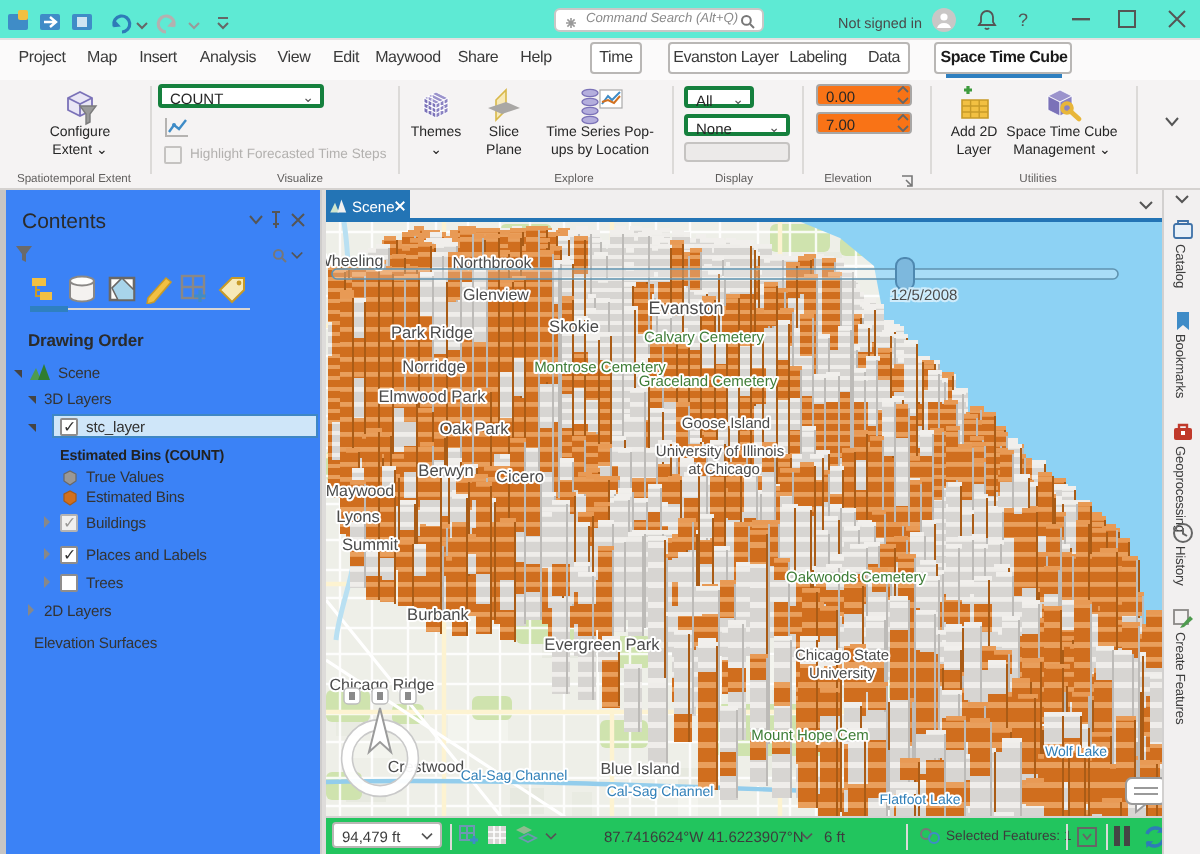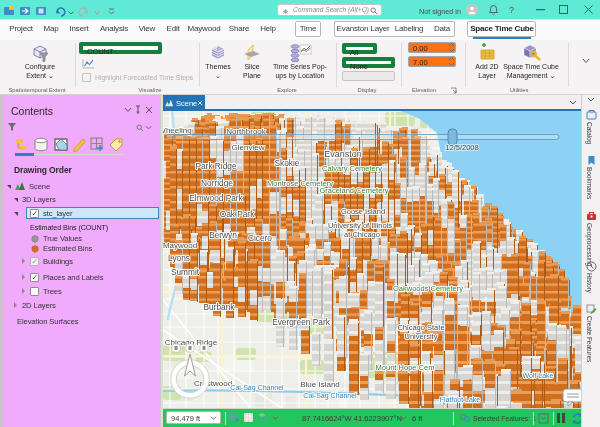--- a/index.html
+++ b/index.html
@@ -17,26 +17,26 @@
 #tabrow { position:absolute; left:0; top:20px; width:600px; height:20px; background:#fbfafa; }
 .tab { position:absolute; top:4px; font-size:8px; color:#3a3a3a; letter-spacing:-0.2px; transform:translateX(-50%); white-space:nowrap; }
 .tabbox { position:absolute; top:1px; height:16px; background:#fff; border:1px solid #b9b7b5; border-radius:2px; }
 #stctab { font-weight:bold; color:#1b1b1b; }
 
 
 #ribbon { position:absolute; left:0; top:40px; width:600px; height:55px; background:#f5f3f3; border-bottom:1px solid #d5d2d0; }
 .rsep { position:absolute; top:3px; width:1px; height:44px; background:#dcdad8; }
 .grplabel { position:absolute; top:47px; font-size:5.8px; color:#5f5d5c; width:120px; text-align:center; }
 .btnlabel { position:absolute; font-size:7px; color:#262626; text-align:center; width:80px; line-height:8.5px; }
-.combo { position:absolute; background:#fff; border:4px solid #15803d; border-radius:2px; font-size:7.5px; color:#262626; padding:1px 0 0 4px; }
+.combo { position:absolute; background:#fff; border:2px solid #15803d; border-radius:2px; font-size:7.5px; color:#262626; padding:1px 0 0 4px; }
 .combo .arr { position:absolute; right:3px; top:1px; color:#555; font-size:7px; }
 .spin { position:absolute; background:#f97316; border:1px solid #a8a6a5; border-radius:2px; font-size:7.5px; color:#262626; padding:1px 0 0 4px; }
 
 
-#leftpanel { position:absolute; left:0; top:95px; width:161px; height:332px; background:#f0abfc; border-right:1px solid #cfcdcc; border-left:3px solid #c7c5c4;padding-left:40px; }
+#leftpanel { position:absolute; left:0; top:95px; width:161px; height:332px; background:#3b82f6; border-right:1px solid #cfcdcc; border-left:3px solid #c7c5c4;padding-left:40px; }
 #contents-title { position:absolute; left:8px; top:10px; font-size:10.5px; color:#2b2b2b; }
 #psearch { position:absolute; left:15px; top:26px; width:133px; height:11px; border:1px solid #a9a7a6; background:#fff; font-size:7.5px; font-style:italic; color:#8a8a8a; padding:1px 0 0 4px; }
 .ptool { position:absolute; top:42px; width:17px; height:15px; }
 #drawing-order { position:absolute; left:11px; top:70px; font-size:8.5px; font-weight:bold; color:#2b2b2b; letter-spacing:-0.1px; }
 .trow { position:absolute; font-size:7.6px; color:#333; letter-spacing:-0.1px; }
 .cb { position:absolute; width:9px; height:9px; background:#fff; border:1px solid #8f8d8c; border-radius:1px; }
 .cb.checked:after { content:"✓"; position:absolute; left:0.5px; top:-1px; font-size:8px; color:#333; }
 .cb.gray { background:#f1f0ef; border-color:#b5b3b2; }
 .cb.gray:after { color:#9a9896; }
 .exp { position:absolute; width:0; height:0; }
@@ -293,21 +293,21 @@
   <div class="trow" style="left:26px;top:87px">Scene</div>
 
   <div class="exp open" style="left:11px;top:101px"></div>
   <div class="trow" style="left:19px;top:100px">3D Layers</div>
 
   <div class="abs" style="left:23px;top:112px;width:133px;height:12px;background:#cfe6f9;border:1px solid #3f87c4"></div>
   <div class="exp open" style="left:11px;top:115px"></div>
   <div class="cb checked" style="left:27px;top:114px"></div>
   <div class="trow" style="left:40px;top:114px">stc_layer</div>
 
-  <div class="trow" style="left:27px;top:128px;color:#222;font-weight:normal;font-size:7.2px">Estimated Bins (COUNT)</div>
+  <div class="trow" style="left:27px;top:128px;color:#222;font-weight:bold;font-size:7.2px">Estimated Bins (COUNT)</div>
 
   <svg class="abs" style="left:28px;top:140px" width="8" height="8" viewBox="0 0 8 8">
       <path d="M1 2 L4 0.5 L7 2 L7 5.5 L4 7.5 L1 5.5 Z" fill="#9a9896" stroke="#6a6866" stroke-width="0.6"></path>
     </svg>
   <div class="trow" style="left:40px;top:139px">True Values</div>
   <svg class="abs" style="left:28px;top:150px" width="8" height="8" viewBox="0 0 8 8">
       <path d="M1 2 L4 0.5 L7 2 L7 5.5 L4 7.5 L1 5.5 Z" fill="#d2701e" stroke="#a75a16" stroke-width="0.6"></path>
     </svg>
   <div class="trow" style="left:40px;top:149px">Estimated Bins</div>
 

